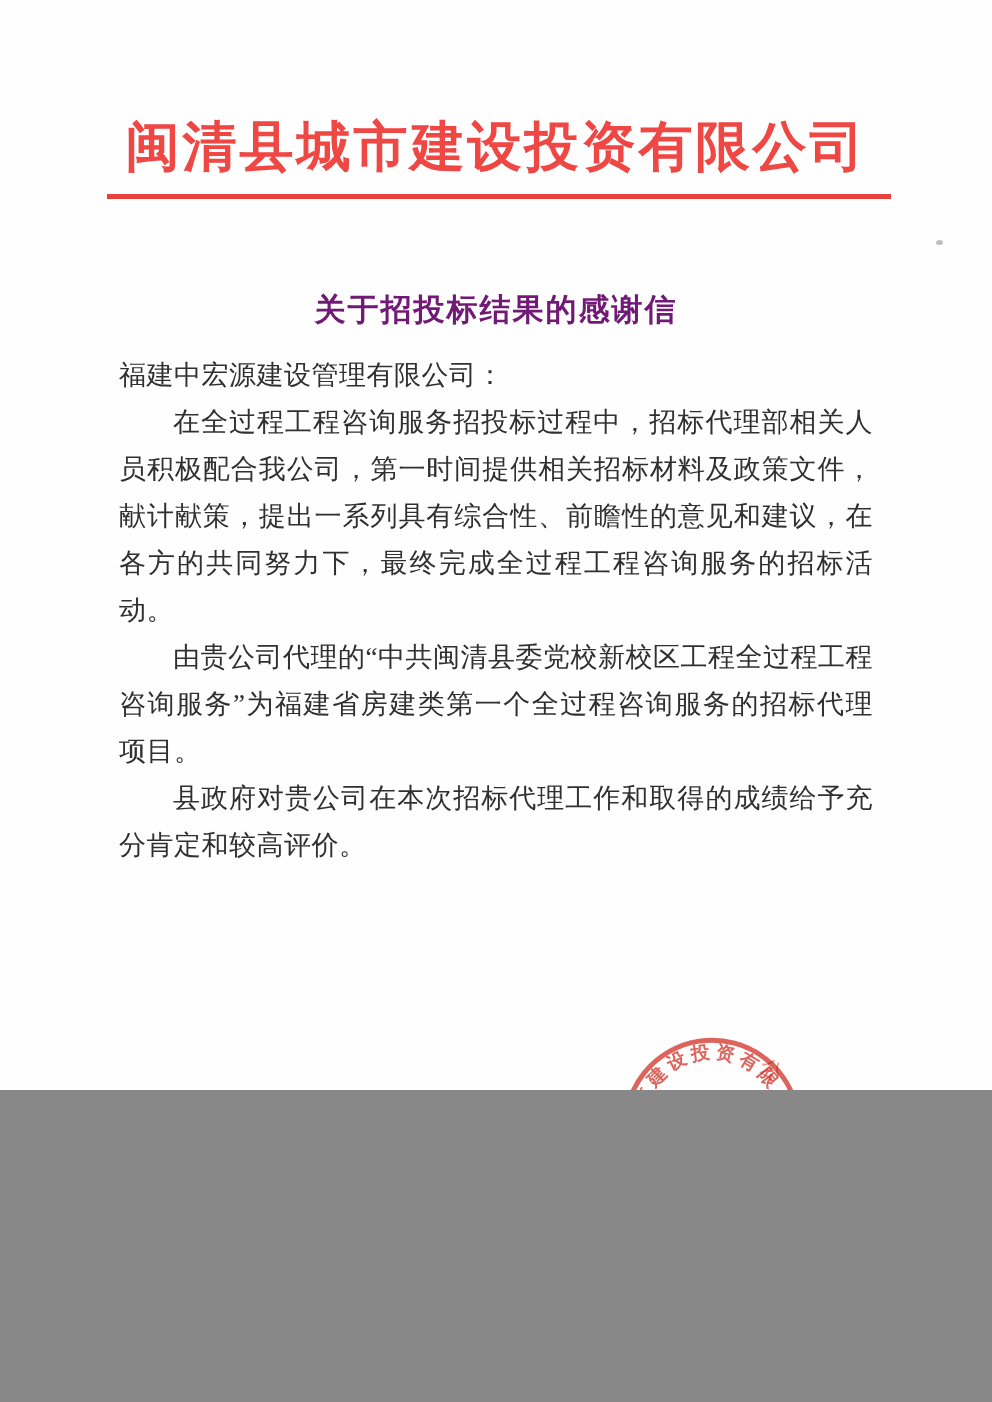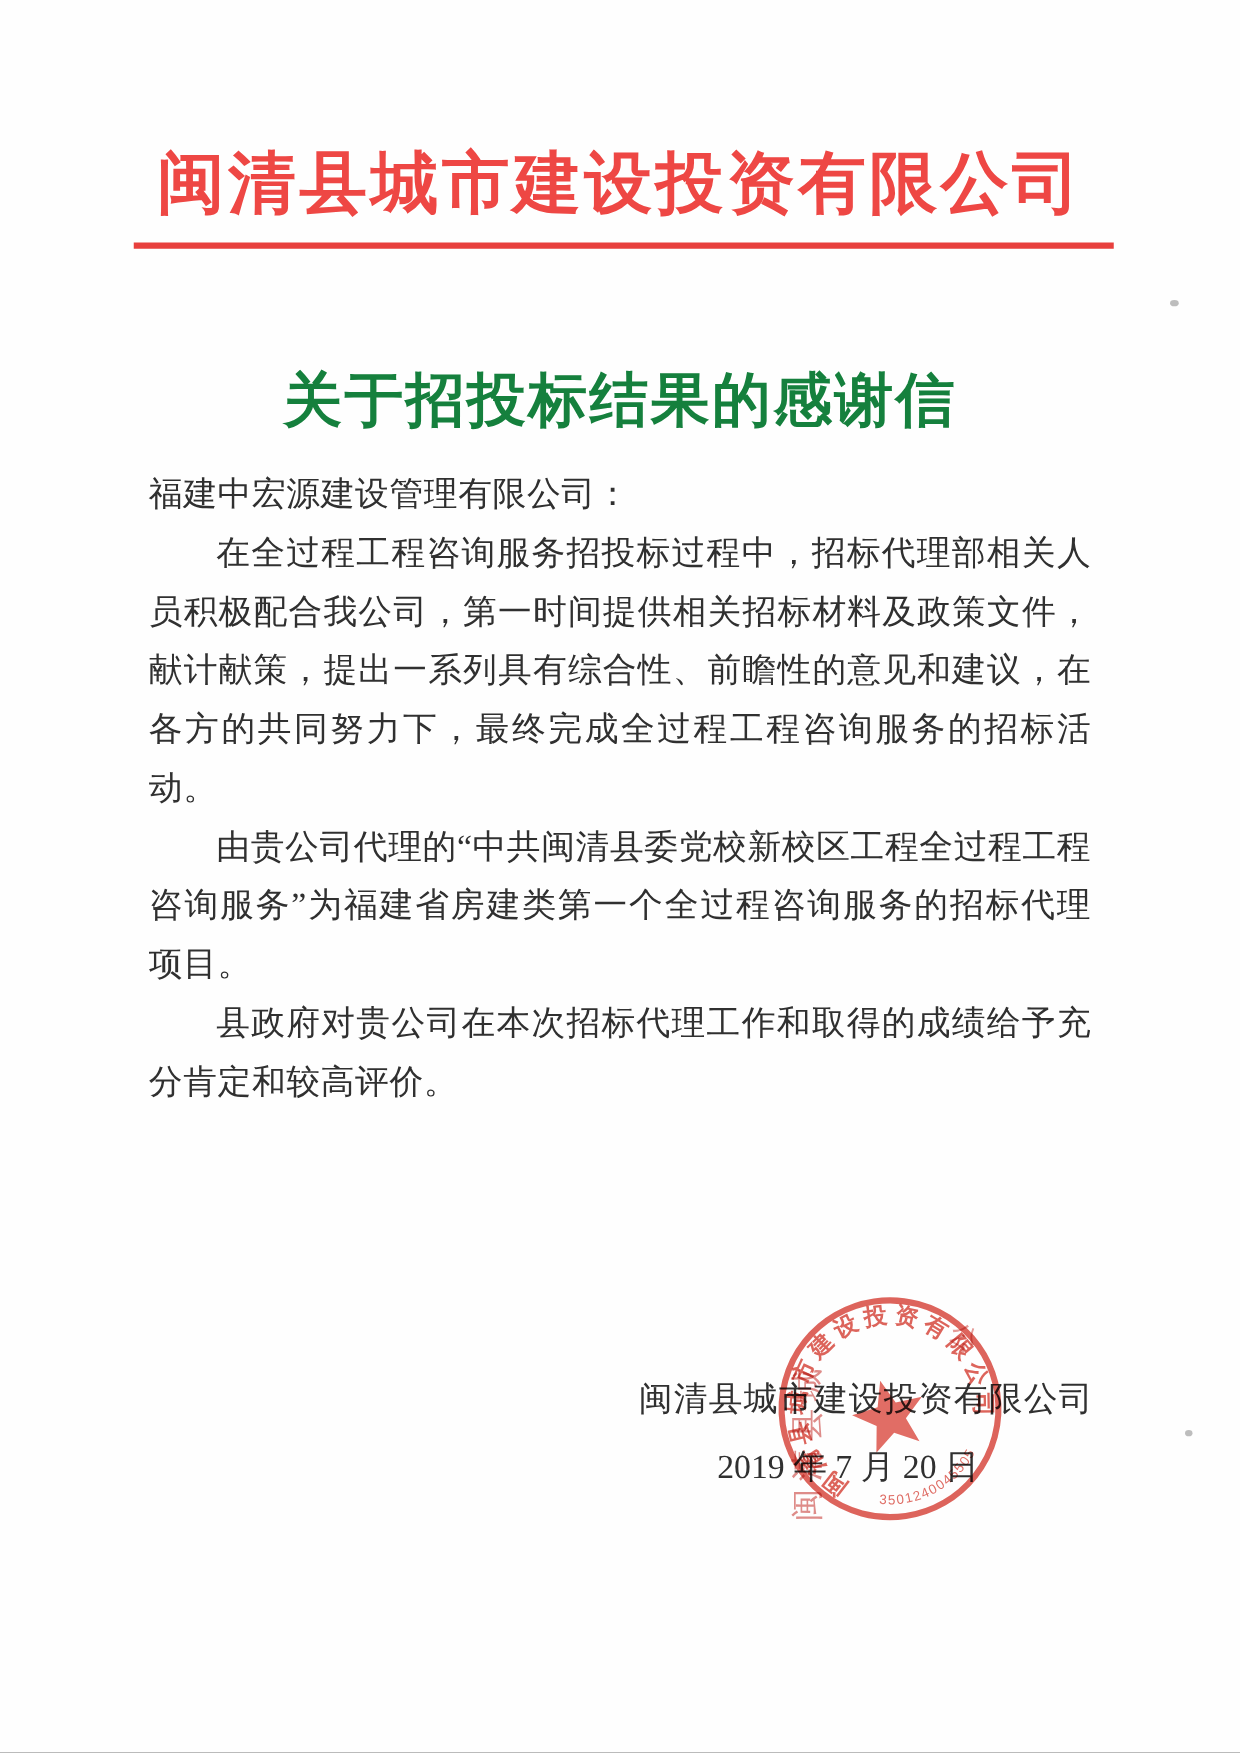--- a/index.html
+++ b/index.html
@@ -3,21 +3,21 @@
 <meta charset="utf-8">
 <style>
   :root{
     --red:#ee4744;
     --ink:#303030;
     --seal:#d8493f;
   }
   html,body{margin:0;padding:0;background:#888;}
   .page{
     position:relative;
-    width:992px;height:1402px;
+    width:992px;height:1090px;
     margin:0 auto;
     background:#fefefe;
     overflow:hidden;
     font-family:"Liberation Serif","DejaVu Serif",serif;
   }
   
   .letterhead-title{
     position:absolute;top:116px;left:0;width:100%;
     text-align:center;
     color:var(--red);
@@ -30,29 +30,29 @@
   }
   .letterhead-rule{
     position:absolute;top:194px;left:107px;
     width:784px;height:5px;
     background:#e8403d;
   }
   
   .doc-title{
     position:absolute;top:289px;left:0;width:100%;
     text-align:center;
-    color:#15803d;
+    color:#701a75;
     font-family:"Liberation Sans","DejaVu Sans",sans-serif;
     font-weight:700;
-    font-size:47px;
+    font-size:31px;
     letter-spacing:2px;
   }
   
   .letter-body{
-    position:absolute;top:372px;left:119px;width:754px;
+    position:absolute;top:352px;left:119px;width:754px;
     color:var(--ink);
     font-size:27px;
     line-height:47px;
     text-align:justify;
     letter-spacing:0.5px;
   }
   .letter-body p{margin:0;}
   .letter-body p.para{text-indent:2em;}
   
   .sign-block{

